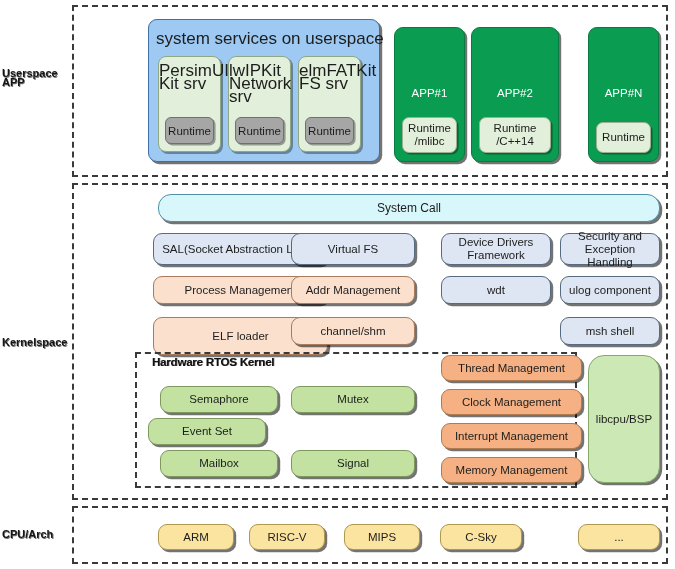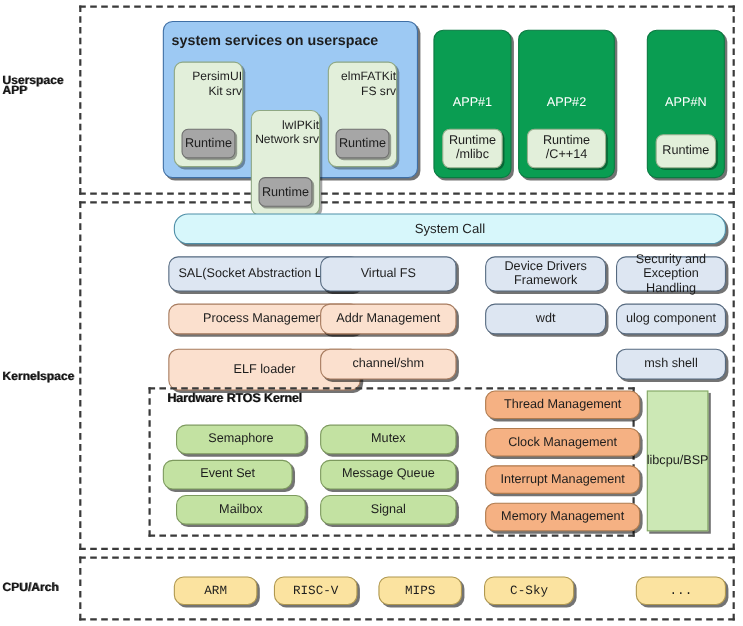--- a/index.html
+++ b/index.html
@@ -63,32 +63,32 @@
 
   
   #services-panel{
     position:absolute;left:148px;top:19px;width:232px;height:143px;
     background:#9dc9f3;border:1.5px solid #3f6fa5;border-radius:9px;
     box-shadow:2.2px 2.2px 0 rgba(0,0,0,0.55);
     box-sizing:border-box;
   }
   #services-title{
     position:absolute;left:156px;top:29px;
-    font-size:13px;color:#1d1d1d;white-space:nowrap;font-weight:bold;
+    font-size:17px;color:#1d1d1d;white-space:nowrap;
   }
   .srv-box{
     position:absolute;top:56px;width:63px;height:96px;
     background:#e2efda;border:1.3px solid #8fa883;border-radius:8px;
     box-shadow:2px 2px 0 rgba(0,0,0,0.35);
     box-sizing:border-box;
   }
-  #srv-0{left:158px;} #srv-1{left:228px;margin-top:44px;} #srv-2{left:298px;}
+  #srv-0{left:158px;} #srv-1{left:228px;} #srv-2{left:298px;}
   .srv-title{
     position:absolute;left:0;right:0;top:7px;
-    font-size:11px;line-height:13px;text-align:right;color:#1d1d1d;
+    font-size:17px;line-height:13px;text-align:left;color:#1d1d1d;
   }
   .srv-runtime{
     position:absolute;left:6px;right:6px;bottom:7px;height:27px;
     background:#a6a6a6;border:1.2px solid #707070;border-radius:6px;
     display:flex;align-items:center;justify-content:center;
     font-size:11.5px;color:#1d1d1d;
     box-shadow:1.6px 1.6px 0 rgba(0,0,0,0.35);
     box-sizing:border-box;
   }
 
@@ -155,26 +155,26 @@
   .pill-green2{width:124px;height:27px;}
 
   
   .pill-orange{left:441px;width:141px;height:26px;}
   #node-thread{top:355px;}
   #node-clock{top:389px;}
   #node-interrupt{top:423px;}
   #node-memory{top:457px;}
 
   #node-libcpu{
-    left:588px;top:355px;width:56px;height:128px;
-    background:#cce8b5;border:1.4px solid #86a86a;border-radius:0;
-  }
-
-  
-  .arch-pill{top:524px;height:26px;background:#fbe3a0;border-color:#b0984f;font-family:Liberation Mono, monospace;}
+    left:588px;top:355px;width:72px;height:128px;
+    background:#cce8b5;border:1.4px solid #86a86a;border-radius:16px;
+  }
+
+  
+  .arch-pill{top:524px;height:26px;background:#fbe3a0;border-color:#b0984f;}
   #arch-0{left:158px;width:76px;}
   #arch-1{left:249px;width:76px;}
   #arch-2{left:344px;width:76px;}
   #arch-3{left:440px;width:82px;}
   #arch-4{left:578px;width:82px;}
 </style>
 </head>
 <body>
 
 <div id="diagram">
@@ -236,21 +236,20 @@
   <div class="node k-blue" id="node-msh">msh shell</div>
 
   <div id="region-rtos-kernel"></div>
   <div id="rtos-kernel-title">Hardware RTOS Kernel</div>
 
   <div class="node k-green pill-green" id="node-semaphore">Semaphore</div>
   <div class="node k-green pill-green" id="node-eventset">Event Set</div>
   <div class="node k-green pill-green2" id="node-mutex">Mutex</div>
 
   <div class="node k-green pill-green" id="node-mailbox">Mailbox</div>
-  <div class="node k-green pill-green2" id="node-msgqueue">Message Queue</div>
   <div class="node k-green pill-green2" id="node-signal">Signal</div>
 
   <div class="node k-orange2 pill-orange" id="node-thread">Thread Management</div>
   <div class="node k-orange2 pill-orange" id="node-clock">Clock Management</div>
   <div class="node k-orange2 pill-orange" id="node-interrupt">Interrupt Management</div>
   <div class="node k-orange2 pill-orange" id="node-memory">Memory Management</div>
 
   <div class="node" id="node-libcpu">libcpu/BSP</div>
 
   <div class="node arch-pill" id="arch-0">ARM</div>

